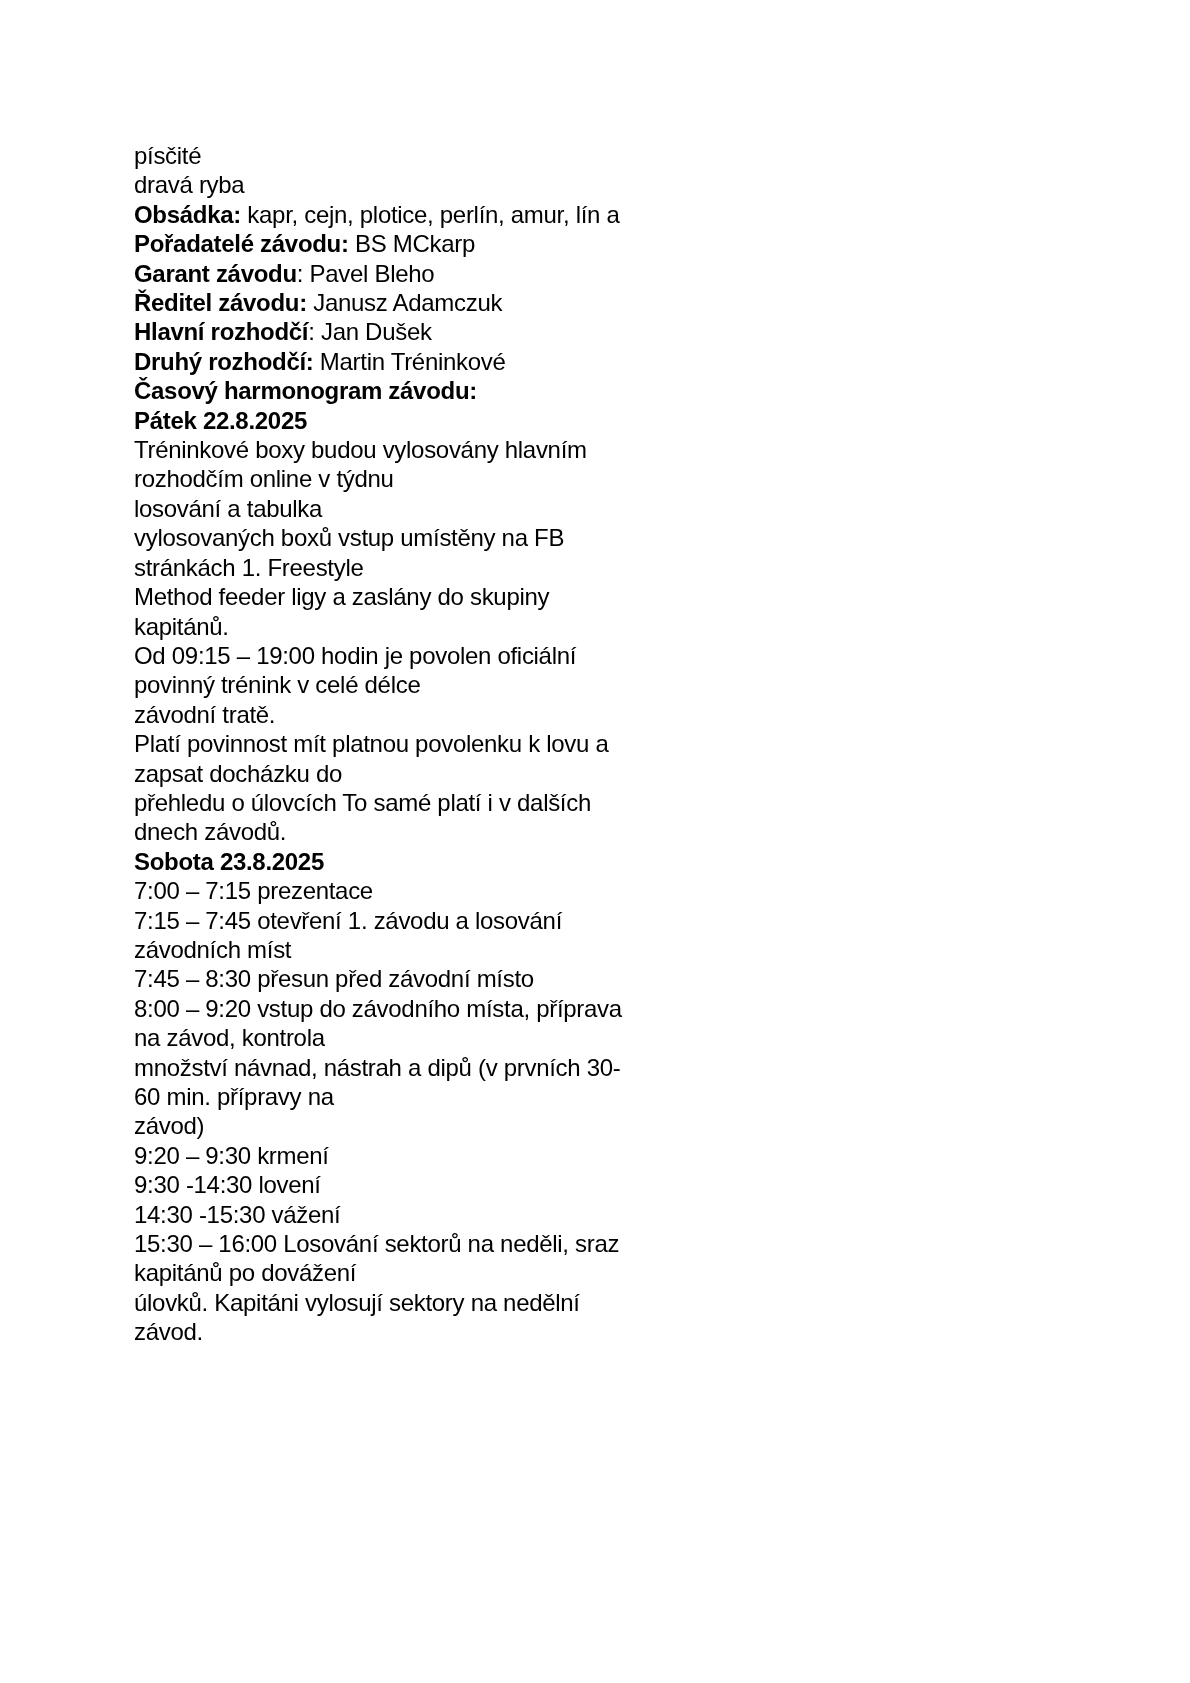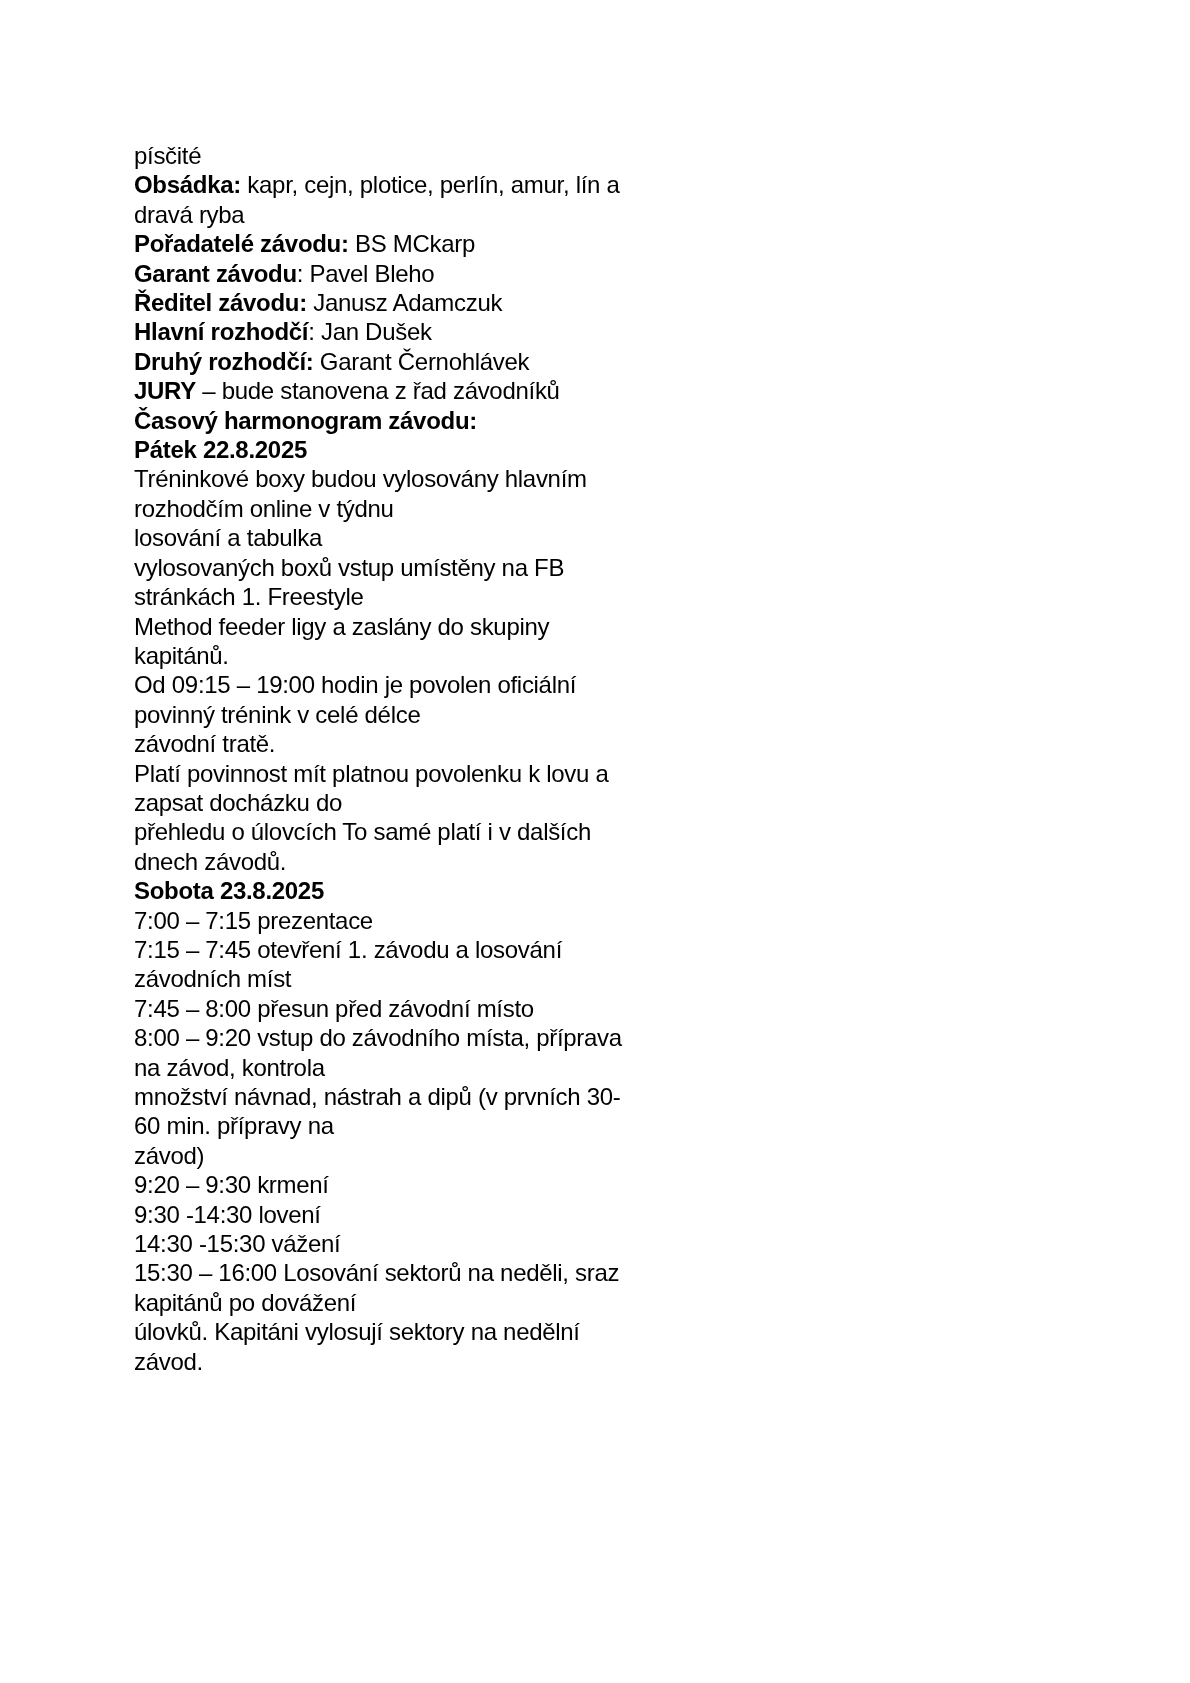--- a/index.html
+++ b/index.html
@@ -33,49 +33,48 @@
   }
   .seg { font-weight: 400; }
   .seg.bold { font-weight: 700; }
 </style>
 </head>
 <body>
 
 <div class="page">
   <div class="text-block" id="doc-lines">
       <div class="line"><span class="seg">písčité</span></div>
+      <div class="line"><span class="seg">dravá ryba</span></div>
       <div class="line"><span class="seg bold">Obsádka:</span><span class="seg"> kapr, cejn, plotice, perlín, amur, lín a</span></div>
-      <div class="line"><span class="seg">dravá ryba</span></div>
       <div class="line"><span class="seg bold">Pořadatelé závodu:</span><span class="seg"> BS MCkarp</span></div>
       <div class="line"><span class="seg bold">Garant závodu</span><span class="seg">: Pavel Bleho</span></div>
       <div class="line"><span class="seg bold">Ředitel závodu:</span><span class="seg"> Janusz Adamczuk</span></div>
       <div class="line"><span class="seg bold">Hlavní rozhodčí</span><span class="seg">: Jan Dušek</span></div>
-      <div class="line"><span class="seg bold">Druhý rozhodčí:</span><span class="seg"> Garant Černohlávek</span></div>
-      <div class="line"><span class="seg bold">JURY</span><span class="seg"> – bude stanovena z řad závodníků</span></div>
+      <div class="line"><span class="seg bold">Druhý rozhodčí:</span><span class="seg"> Martin Tréninkové</span></div>
       <div class="line"><span class="seg bold">Časový harmonogram závodu:</span></div>
       <div class="line"><span class="seg bold">Pátek 22.8.2025</span></div>
       <div class="line"><span class="seg">Tréninkové boxy budou vylosovány hlavním</span></div>
       <div class="line"><span class="seg">rozhodčím online v týdnu</span></div>
       <div class="line"><span class="seg">losování a tabulka</span></div>
       <div class="line"><span class="seg">vylosovaných boxů vstup umístěny na FB</span></div>
       <div class="line"><span class="seg">stránkách 1. Freestyle</span></div>
       <div class="line"><span class="seg">Method feeder ligy a zaslány do skupiny</span></div>
       <div class="line"><span class="seg">kapitánů.</span></div>
       <div class="line"><span class="seg">Od 09:15 – 19:00 hodin je povolen oficiální</span></div>
       <div class="line"><span class="seg">povinný trénink v celé délce</span></div>
       <div class="line"><span class="seg">závodní tratě.</span></div>
       <div class="line"><span class="seg">Platí povinnost mít platnou povolenku k lovu a</span></div>
       <div class="line"><span class="seg">zapsat docházku do</span></div>
       <div class="line"><span class="seg">přehledu o úlovcích To samé platí i v dalších</span></div>
       <div class="line"><span class="seg">dnech závodů.</span></div>
       <div class="line"><span class="seg bold">Sobota 23.8.2025</span></div>
       <div class="line"><span class="seg">7:00 – 7:15 prezentace</span></div>
       <div class="line"><span class="seg">7:15 – 7:45 otevření 1. závodu a losování</span></div>
       <div class="line"><span class="seg">závodních míst</span></div>
-      <div class="line"><span class="seg">7:45 – 8:00 přesun před závodní místo</span></div>
+      <div class="line"><span class="seg">7:45 – 8:30 přesun před závodní místo</span></div>
       <div class="line"><span class="seg">8:00 – 9:20 vstup do závodního místa, příprava</span></div>
       <div class="line"><span class="seg">na závod, kontrola</span></div>
       <div class="line"><span class="seg">množství návnad, nástrah a dipů (v prvních 30-</span></div>
       <div class="line"><span class="seg">60 min. přípravy na</span></div>
       <div class="line"><span class="seg">závod)</span></div>
       <div class="line"><span class="seg">9:20 – 9:30 krmení</span></div>
       <div class="line"><span class="seg">9:30 -14:30 lovení</span></div>
       <div class="line"><span class="seg">14:30 -15:30 vážení</span></div>
       <div class="line"><span class="seg">15:30 – 16:00 Losování sektorů na neděli, sraz</span></div>
       <div class="line"><span class="seg">kapitánů po dovážení</span></div>

